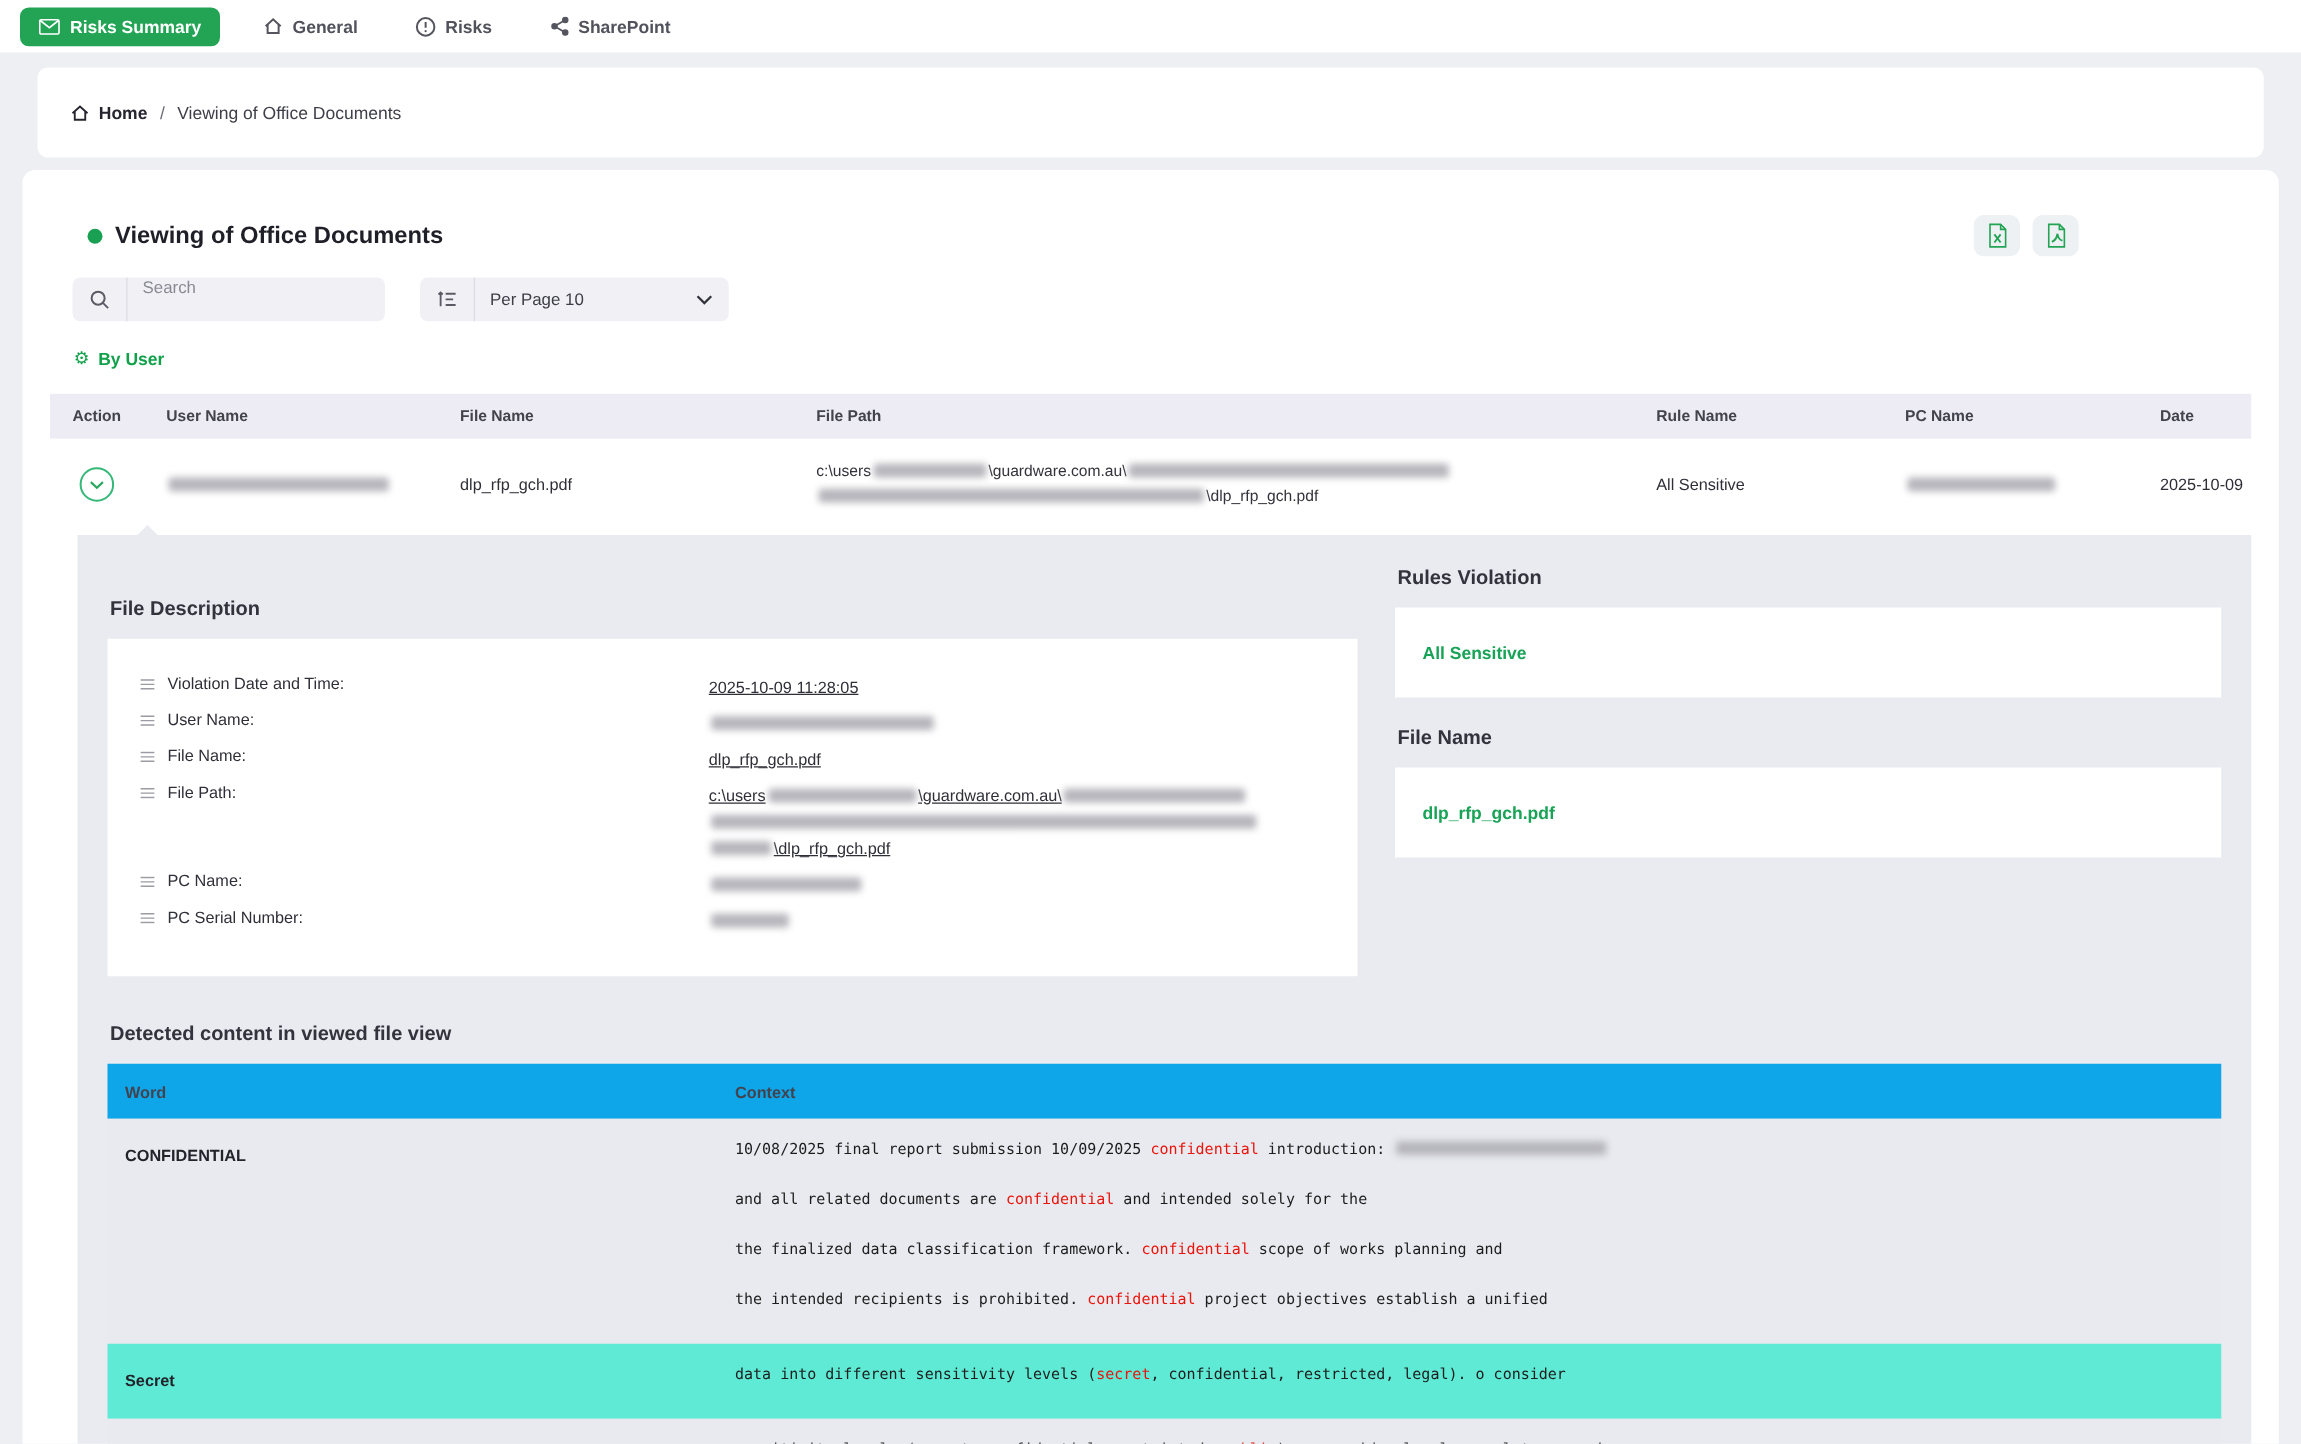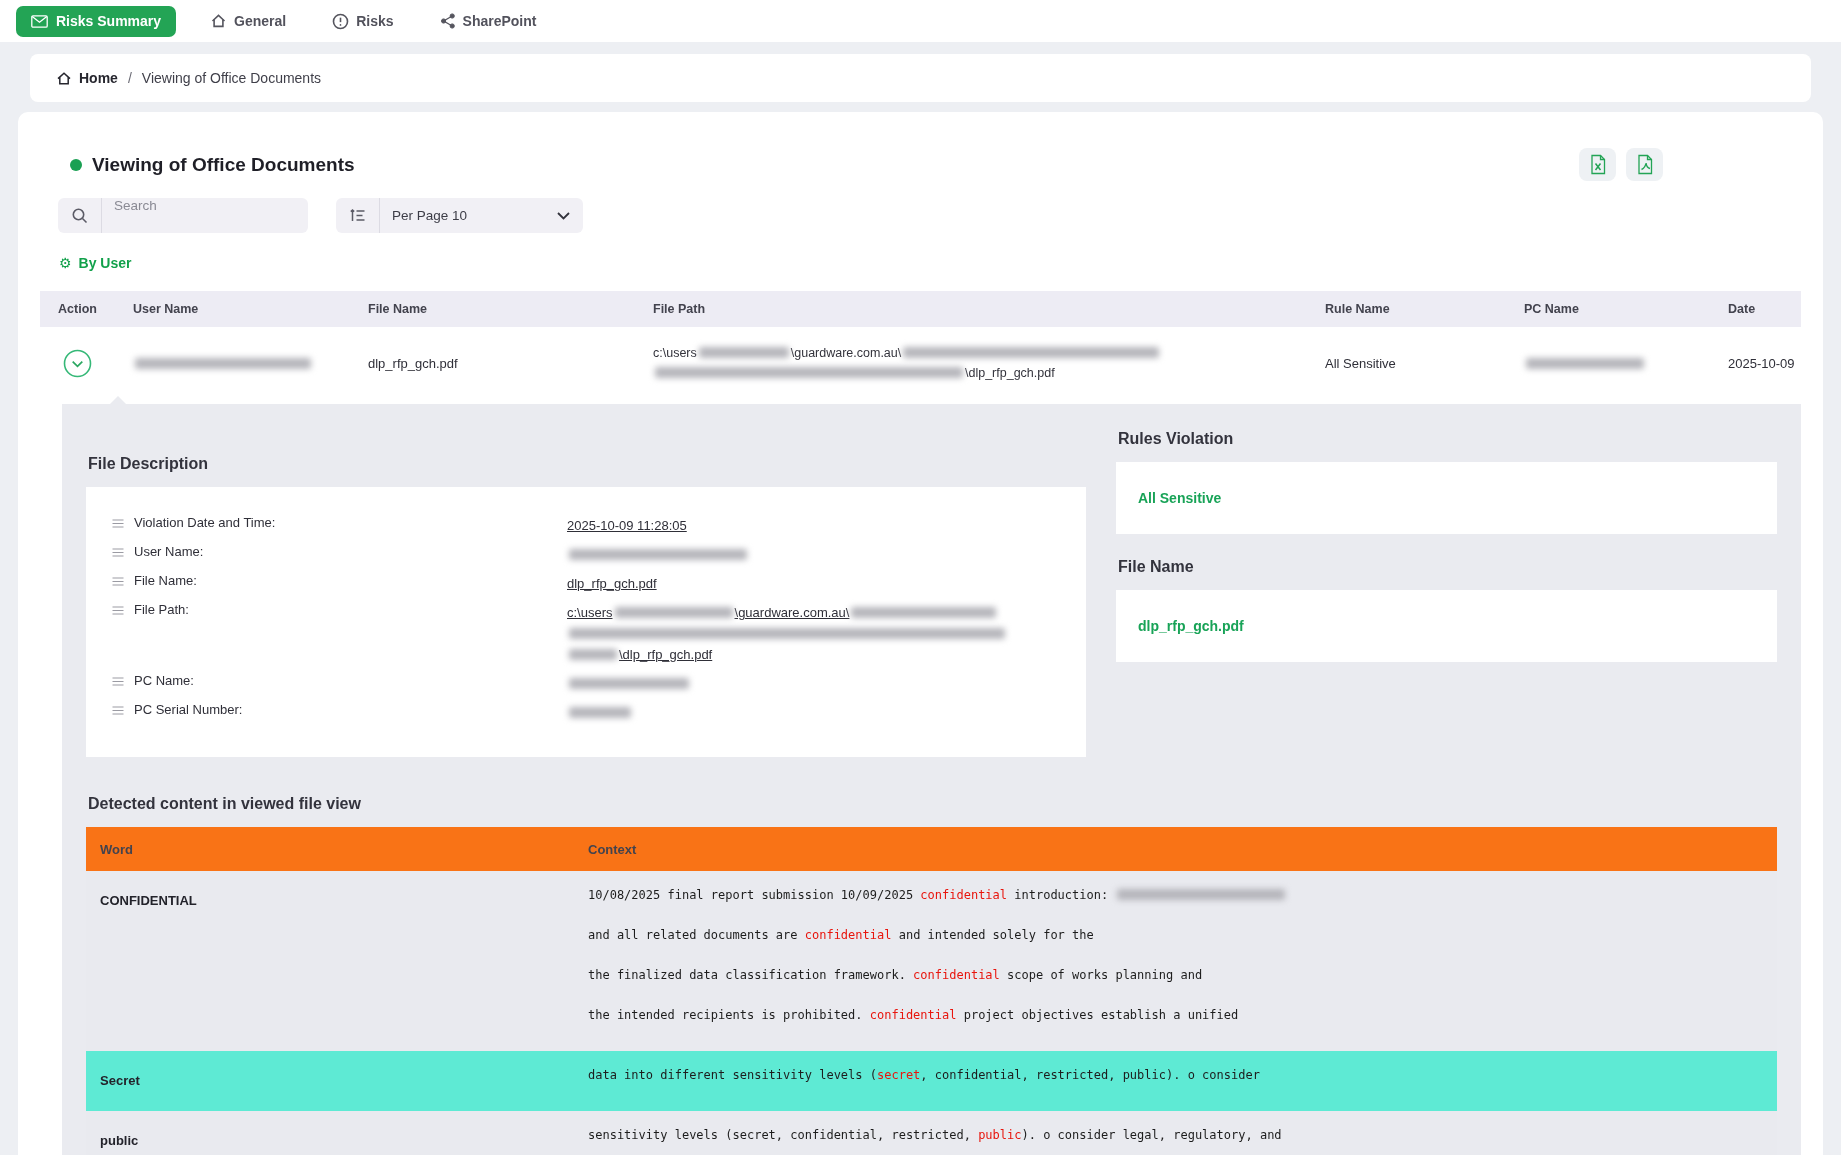--- a/index.html
+++ b/index.html
@@ -10,21 +10,21 @@
   .topbar { height:42px; background:#fff; display:flex; align-items:center; padding:0 16px; }
   .btn-risks { background:#23a455; color:#fff; border:none; border-radius:7px; height:31px;
     padding:0 15px; display:flex; align-items:center; gap:8px; font-weight:700; font-size:14px;
     font-family:inherit; cursor:pointer; }
   .topnav { display:flex; gap:46px; margin-left:34px; }
   .topnav-item { display:flex; align-items:center; gap:7px; color:#52525c; font-weight:700;
     font-size:14px; cursor:pointer; }
   .topnav-item svg { stroke:#55555e; }
 
   
-  .breadcrumb-bar { margin:12px 30px 0; background:#fff; border-radius:8px; height:48px;
+  .breadcrumb-bar { margin:12px 30px 0; background:#fff; border-radius:8px; height:72px;
     display:flex; align-items:center; padding:0 26px; gap:10px; font-size:14px; }
   .bc-home { display:flex; align-items:center; gap:7px; font-weight:700; color:#26262e; cursor:pointer; }
   .bc-sep { color:#6b6b75; }
   .bc-current { color:#3f3f49; }
 
   
   .main-card { margin:10px 18px 0; background:#fff; border-radius:10px 10px 0 0;
     height:1050px; padding-top:36px; position:relative; }
   .title-row { display:flex; align-items:center; margin:0 160px 0 52px; }
   .dot { width:12px; height:12px; border-radius:50%; background:#1aa053; margin-right:10px; }
@@ -80,21 +80,21 @@
   .fd-row { display:flex; margin-bottom:8px; font-size:13px; }
   .fd-label { width:455px; display:flex; gap:10px; align-items:flex-start; color:#2f2f38; }
   .fd-label svg { margin-top:4px; flex:none; }
   .fd-value { width:462px; color:#2f2f38; line-height:21px;text-decoration:underline; }
   .rv-card { background:#fff; height:72px; display:flex; align-items:center; padding:0 22px; margin-bottom:24px; }
   .green-val { color:#18a357; font-weight:700; font-size:14px; }
 
   
   .detected { margin-top:38px; }
   .dc-table { margin-top:12px; }
-  .dc-head { display:flex; background:#f97316; height:44px; align-items:center; font-size:13px;
+  .dc-head { display:flex; background:#0ea5e9; height:44px; align-items:center; font-size:13px;
     font-weight:600; color:#43434e; }
   .dc-wcol { width:502px; padding-left:14px; }
   .dc-ccol { flex:1; }
   .dc-row { display:flex; }
   .dc-row.odd { background:#e9eaef; }
   .dc-row.even { background:#5eead4; }
   .dc-word { width:502px; flex:none; padding:22px 0 0 14px; font-size:13px; font-weight:600; color:#23232b; }
   .dc-context { flex:1; padding:4px 0 16px 0; font-family:"DejaVu Sans Mono",monospace; font-size:12px; color:#1d1d1d; }
   .dc-line { line-height:40px; white-space:nowrap; }
   .hl { color:#e8150d; }
@@ -342,21 +342,21 @@
                 <div class="dc-context">
                   <div class="dc-line"><span>10/08/2025 final report submission 10/09/2025 </span><span class="hl">confidential</span><span> introduction: </span><span class="blur" style="width: 168px;"></span></div>
                   <div class="dc-line"><span>and all related documents are </span><span class="hl">confidential</span><span> and intended solely for the</span></div>
                   <div class="dc-line"><span>the finalized data classification framework. </span><span class="hl">confidential</span><span> scope of works planning and</span></div>
                   <div class="dc-line"><span>the intended recipients is prohibited. </span><span class="hl">confidential</span><span> project objectives establish a unified</span></div>
                 </div>
               </div>
               <div class="dc-row even">
                 <div class="dc-word">Secret</div>
                 <div class="dc-context">
-                  <div class="dc-line"><span>data into different sensitivity levels (</span><span class="hl">secret</span><span>, confidential, restricted, public). o consider</span></div>
+                  <div class="dc-line"><span>data into different sensitivity levels (</span><span class="hl">secret</span><span>, confidential, restricted, legal). o consider</span></div>
                 </div>
               </div>
               <div class="dc-row odd">
                 <div class="dc-word">public</div>
                 <div class="dc-context">
                   <div class="dc-line"><span>sensitivity levels (secret, confidential, restricted, </span><span class="hl">public</span><span>). o consider legal, regulatory, and</span></div>
                 </div>
               </div>
             </div>
         </div>

